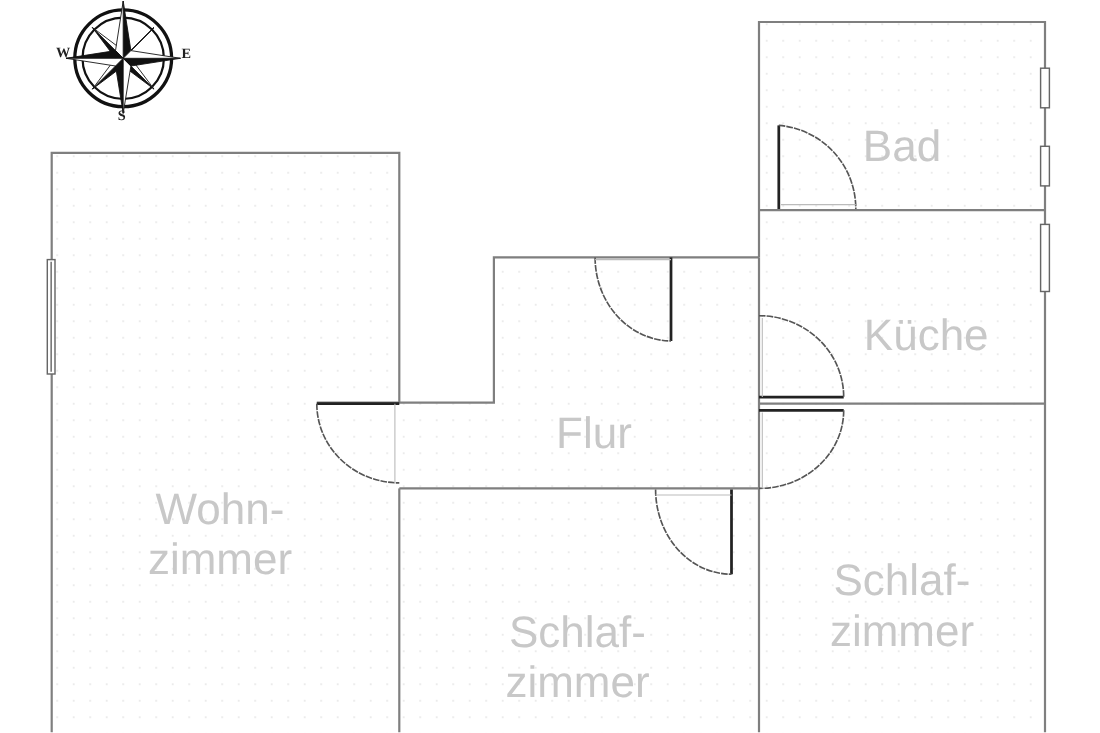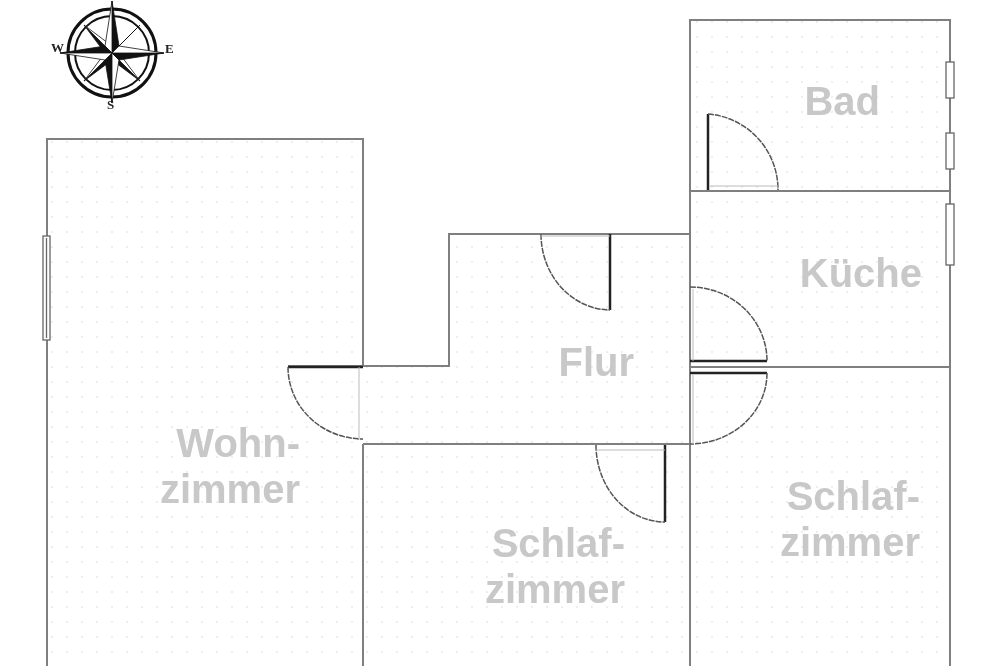--- a/index.html
+++ b/index.html
@@ -1,18 +1,18 @@
 <!DOCTYPE html>
 <html><head>
 <meta charset="utf-8">
 <style>
   html, body { margin:0; padding:0; background:#ffffff; }
   body { width:1000px; height:666px; position:relative; overflow:hidden; font-family:"Liberation Sans", sans-serif; }
   #plan { position:absolute; left:0; top:0; }
-  .room-label { position:absolute; color:#c8c8c8; font-weight:bold; font-size:40px; line-height:46px; text-align:right; white-space:pre-line; font-family:"Liberation Sans", sans-serif; }
+  .room-label { position:absolute; color:#c8c8c8; font-weight:normal; font-size:40px; line-height:46px; text-align:center; white-space:pre-line; font-family:"Liberation Sans", sans-serif;margin-top:32px; }
   .compass-letter { position:absolute; font-family:"Liberation Serif", serif; font-size:13px; font-weight:bold; color:#222; }
 </style>
 </head>
 <body>
 
 <svg id="plan" width="1000" height="666" viewBox="0 0 1000 666">
   <defs>
     <pattern id="dots" width="15" height="15" patternUnits="userSpaceOnUse">
       <circle cx="7" cy="7" r="0.9" fill="#e6e6e6"></circle>
     </pattern>
@@ -115,19 +115,19 @@
     </g>
   </g>
 </svg>
 
 <span class="compass-letter" style="left:51px; top:40px;">W</span>
 <span class="compass-letter" style="left:165px; top:41px;">E</span>
 <span class="compass-letter" style="left:107px; top:97px;">S</span>
 
 <div class="room-label" style="left:760px; top:78px; width:120px;">Bad</div>
 <div class="room-label" style="left:762px; top:250px; width:160px;">Küche</div>
-<div class="room-label" style="left:504px; top:339px; width:130px;">Flur</div>
-<div class="room-label" style="left:100px; top:420px; width:200px;">Wohn-
+<div class="room-label" style="left:475px; top:339px; width:130px;">Flur</div>
+<div class="room-label" style="left:100px; top:408px; width:200px;">Wohn-
 zimmer</div>
 <div class="room-label" style="left:425px; top:520px; width:200px;">Schlaf-
 zimmer</div>
 <div class="room-label" style="left:720px; top:473px; width:200px;">Schlaf-
 zimmer</div>
 
 </body></html>

